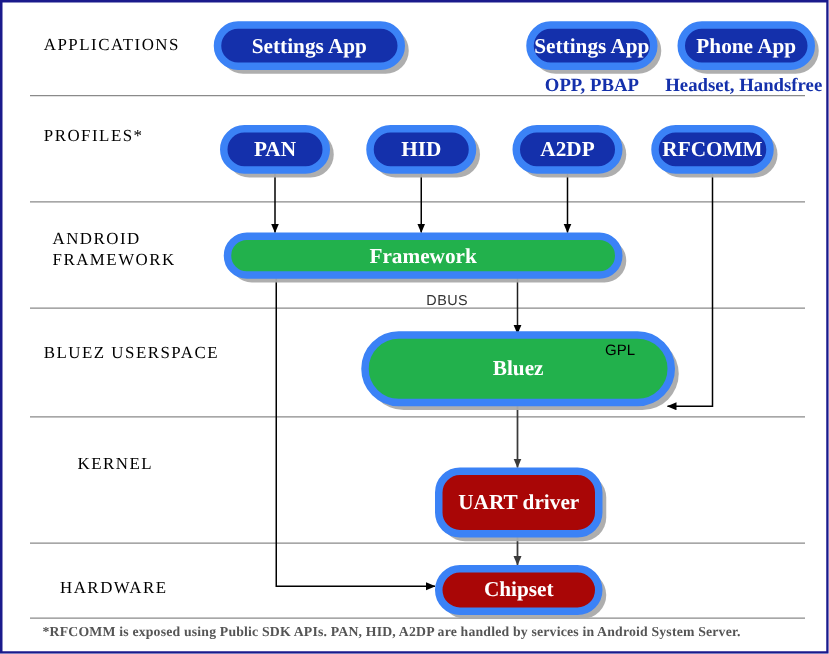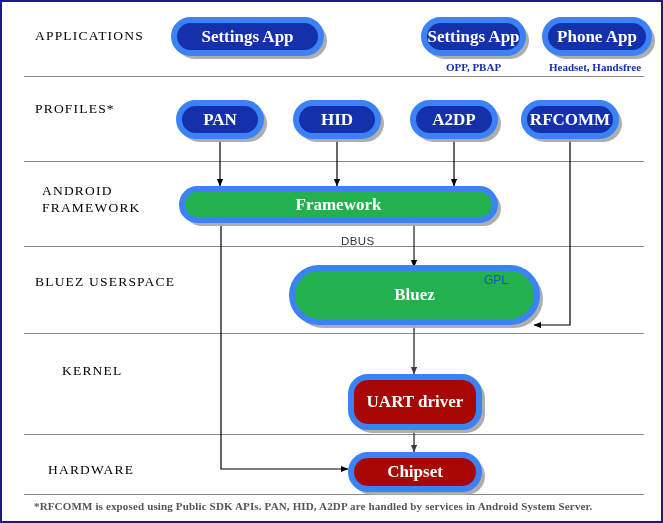--- a/index.html
+++ b/index.html
@@ -54,27 +54,27 @@
   }
   .node.blue  { background: #1430ab; }
   .node.green { background: #22b14c; }
   .node.red   { background: #a90606; }
 
   .node-caption {
     position: absolute;
     color: #1430ab;
     font-family: "Liberation Serif", serif;
     font-weight: bold;
-    font-size: 11px;
+    font-size: 15px;
     text-align: center;
     white-space: nowrap;
   }
   .gpl-tag {
     position: absolute;
-    color: #1d4ed8;
+    color: #000000;
     font-family: "Liberation Sans", sans-serif;
     font-weight: normal;
     font-size: 12px;
     z-index: 7;
   }
   .edge-label {
     position: absolute;
     color: #333333;
     font-family: "Liberation Sans", sans-serif;
     font-size: 11.5px;

